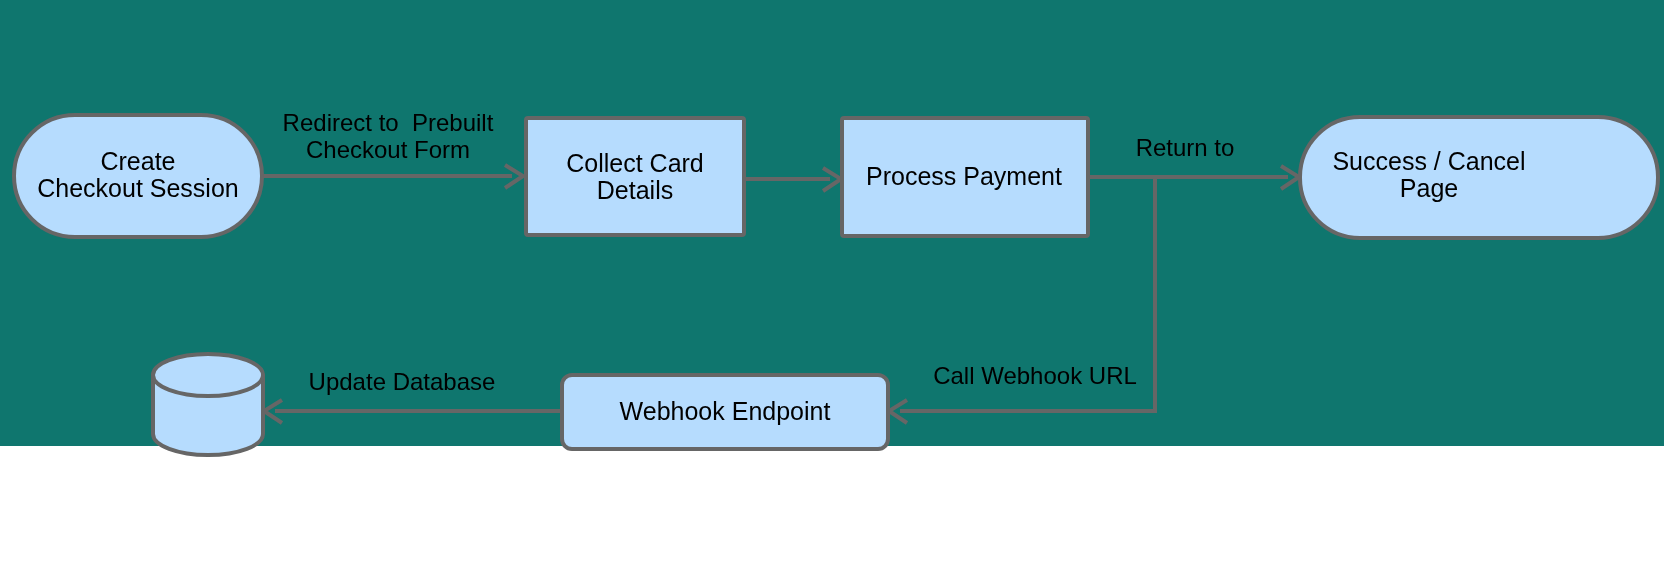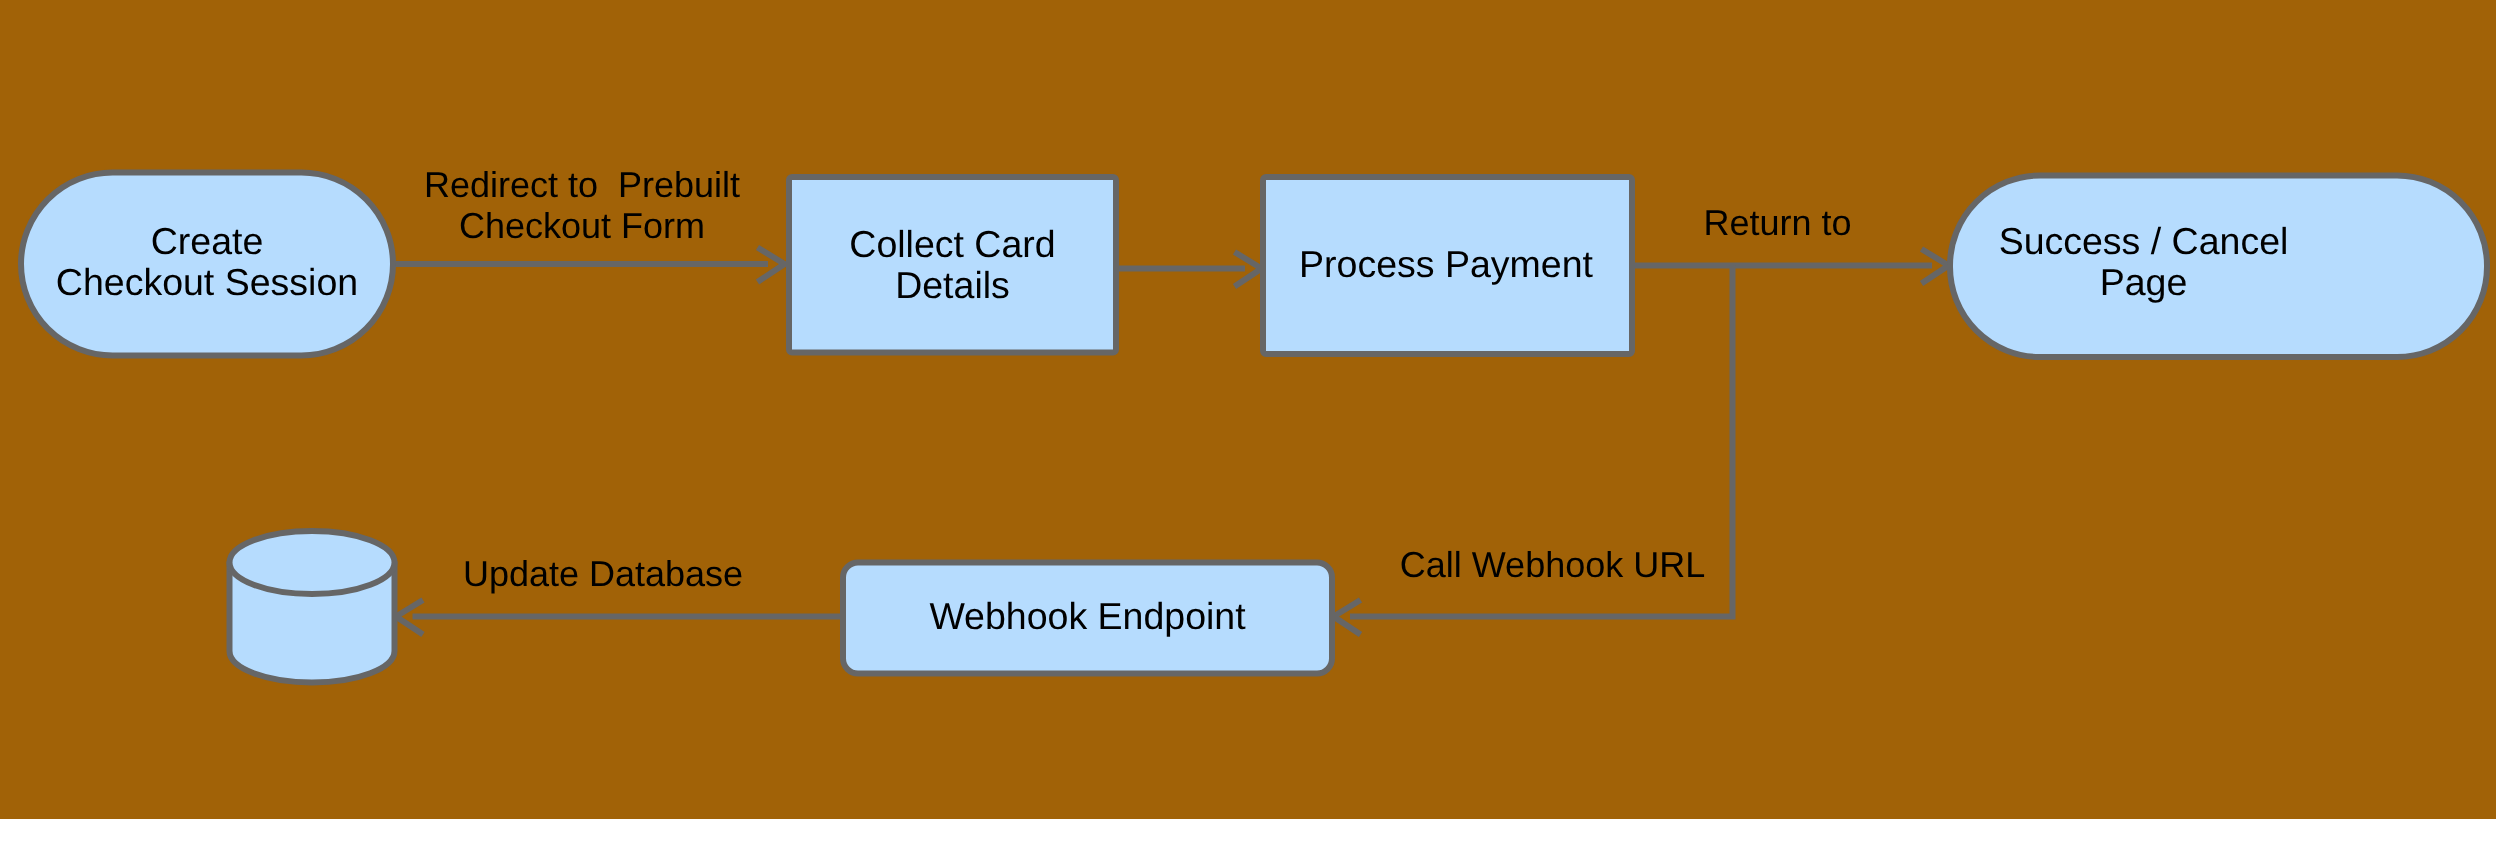--- a/index.html
+++ b/index.html
@@ -9,22 +9,22 @@
   }
   body {
     font-family: "Liberation Sans", sans-serif;
     width: 1664px;
     height: 574px;
     overflow: hidden;
   }
   #diagram-root {
     position: relative;
     width: 1664px;
-    height: 546px;
-    background: #a16207;
+    height: 446px;
+    background: #0f766e;
   }
   #flow-svg {
     position: absolute;
     top: 0;
     left: 0;
     width: 1664px;
     height: 574px;
   }
   .node-shape {
     fill: #b6dcfe;

